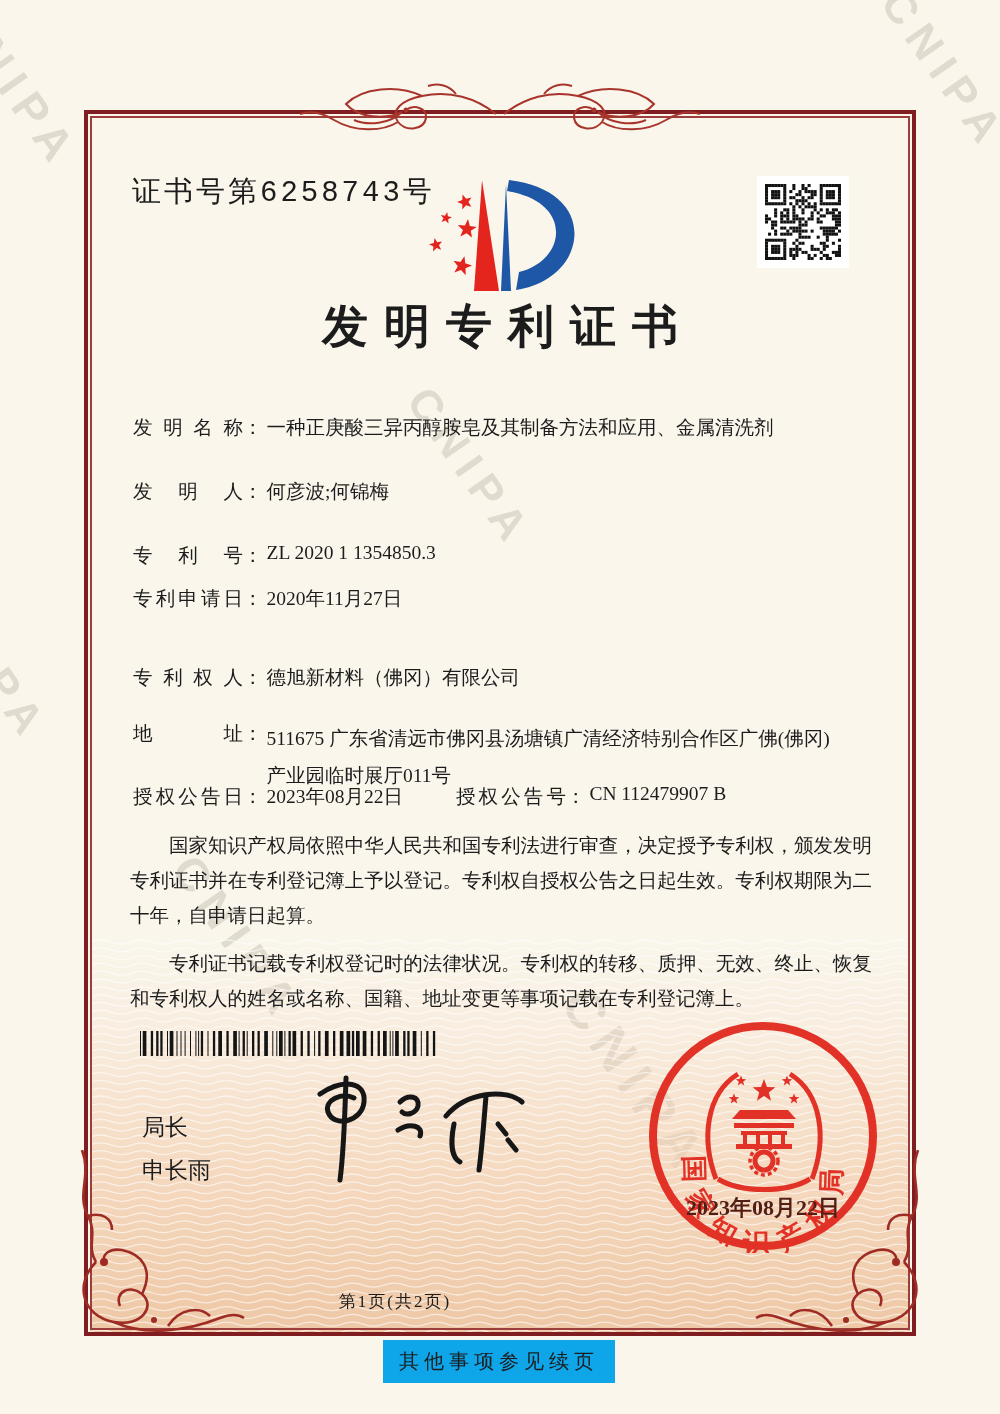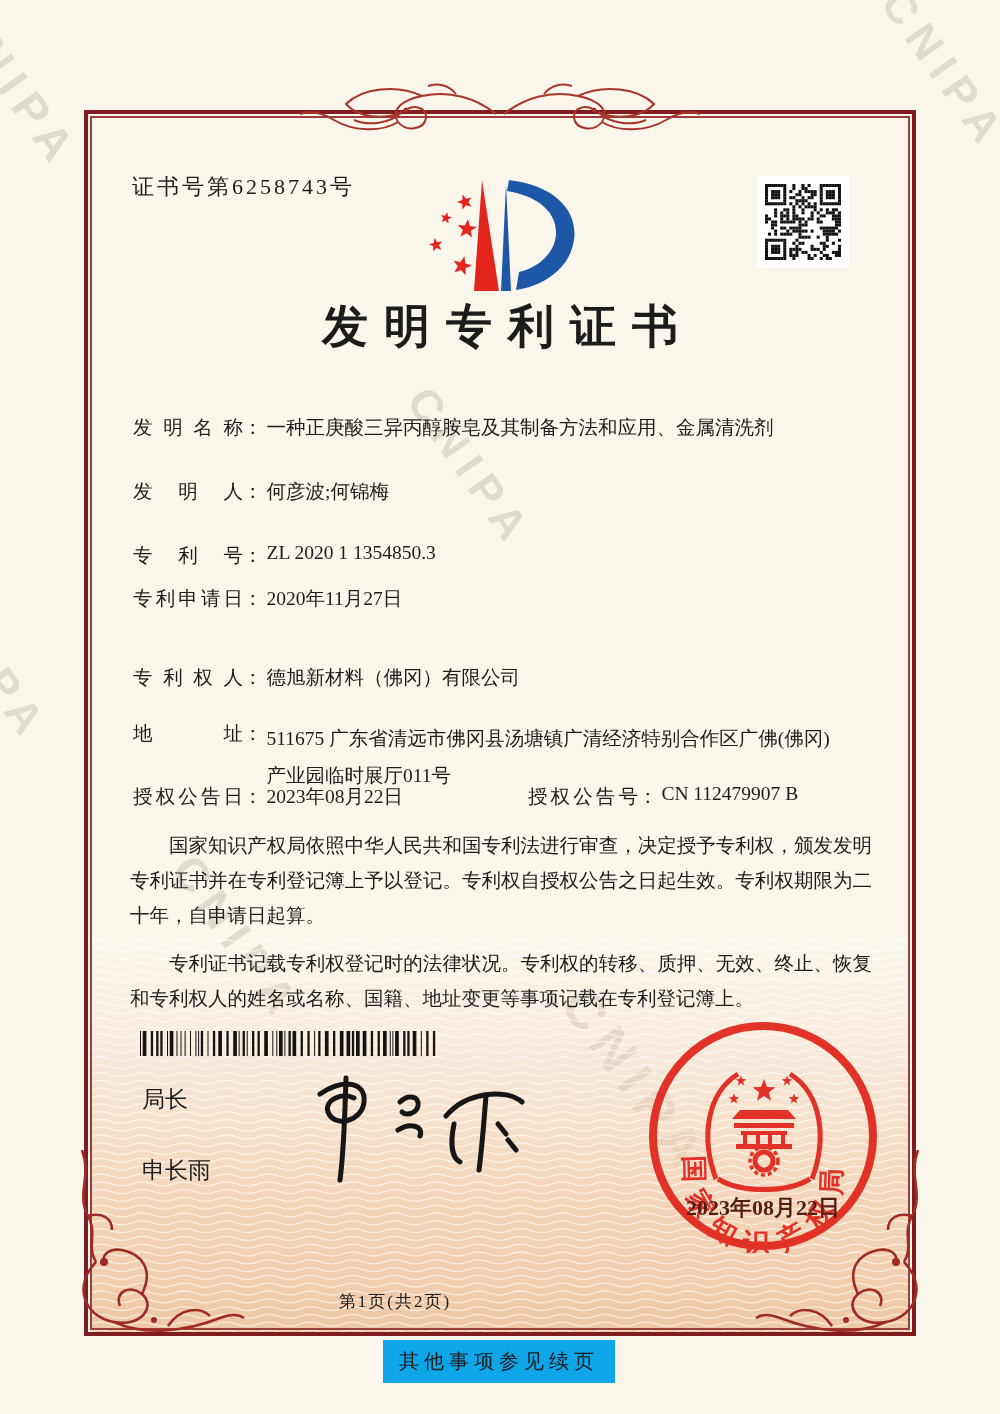--- a/index.html
+++ b/index.html
@@ -23,21 +23,21 @@
     border:4px solid #7f1d20;}
   .frame-inner{position:absolute;inset:2px;border:2px solid #9c3e3c;}
   
   .waves{position:absolute;left:90px;top:938px;width:820px;height:394px;
     background:linear-gradient(180deg,
       rgba(244,214,190,0) 0%,
       rgba(244,212,186,0.28) 25%,
       rgba(243,206,174,0.72) 60%,
       #eec8a6 100%);
     overflow:hidden;}
-  .cert-no{left:132px;top:172px;font-size:22px;letter-spacing:3px;}
+  .cert-no{left:132px;top:172px;font-size:29px;letter-spacing:3px;font-family:Liberation Mono, monospace;}
   .title{left:0;top:296px;width:1000px;text-align:center;
     font-size:46px;font-weight:bold;letter-spacing:16px;text-indent:16px;}
   .qrbox{left:757px;top:176px;width:92px;height:92px;background:#fff;}
   
   .frow{position:absolute;left:133px;font-size:19.5px;white-space:nowrap;}
   .flabel{display:inline-block;width:110px;text-align:justify;text-align-last:justify;vertical-align:top;}
   .fcolon{vertical-align:top;}
   .fval{margin-left:4px;vertical-align:top;}
   .fval-wrap{display:inline-block;white-space:normal;width:570px;line-height:37px;}
   .paras{left:130px;top:828px;width:742px;font-size:19.5px;line-height:35px;
@@ -480,21 +480,21 @@
   <span class="flabel">专利申请日</span><span class="fcolon">：</span><span class="fval">2020年11月27日</span>
 </div>
 <div class="frow" style="top:664px;">
   <span class="flabel">专利权人</span><span class="fcolon">：</span><span class="fval">德旭新材料（佛冈）有限公司</span>
 </div>
 <div class="frow" style="top:720px;">
   <span class="flabel">地址</span><span class="fcolon">：</span><span class="fval fval-wrap">511675 广东省清远市佛冈县汤塘镇广清经济特别合作区广佛(佛冈)产业园临时展厅011号</span>
 </div>
 <div class="frow" style="top:783px;">
   <span class="flabel">授权公告日</span><span class="fcolon">：</span><span class="fval">2023年08月22日</span>
-  <span class="flabel" style="margin-left:120px;">授权公告号</span><span class="fcolon">：</span><span class="fval">CN 112479907 B</span>
+  <span class="flabel" style="margin-left:48px;">授权公告号</span><span class="fcolon">：</span><span class="fval">CN 112479907 B</span>
 </div>
 
 <div class="abs paras">
   <p>国家知识产权局依照中华人民共和国专利法进行审查，决定授予专利权，颁发发明专利证书并在专利登记簿上予以登记。专利权自授权公告之日起生效。专利权期限为二十年，自申请日起算。</p>
   <p>专利证书记载专利权登记时的法律状况。专利权的转移、质押、无效、终止、恢复和专利权人的姓名或名称、国籍、地址变更等事项记载在专利登记簿上。</p>
 </div>
 
 <svg id="barcode-svg" class="abs" style="left:140px;top:1031px;" width="302" height="25">
     <rect x="0.0" y="0" width="1.0" height="25" fill="#141414"></rect>
     <rect x="2.7" y="0" width="3.7" height="25" fill="#141414"></rect>
@@ -545,21 +545,21 @@
     <rect x="252.4" y="0" width="1.0" height="25" fill="#141414"></rect>
     <rect x="255.1" y="0" width="3.7" height="25" fill="#141414"></rect>
     <rect x="263.2" y="0" width="2.3" height="25" fill="#141414"></rect>
     <rect x="267.3" y="0" width="2.3" height="25" fill="#141414"></rect>
     <rect x="272.7" y="0" width="3.7" height="25" fill="#141414"></rect>
     <rect x="280.8" y="0" width="1.0" height="25" fill="#141414"></rect>
     <rect x="286.2" y="0" width="2.3" height="25" fill="#141414"></rect>
     <rect x="292.9" y="0" width="2.3" height="25" fill="#141414"></rect>
   </svg>
 
-<div class="abs officer" style="top:1084px;">局长</div>
+<div class="abs officer" style="top:1112px;">局长</div>
 <div class="abs officer" style="top:1155px;">申长雨</div>
 
 <svg class="abs" style="left:282px;top:1072px;" width="250" height="115" viewBox="0 0 250 115">
   <g stroke="#161616" fill="none" stroke-width="5" stroke-linecap="round" stroke-linejoin="round">
     <path d="M38,22 C62,6 84,10 82,30 C80,50 52,56 46,40 C42,28 60,20 72,26"></path>
     <path d="M64,6 C63,40 62,78 58,108"></path>
     <path d="M118,30 C126,22 138,24 136,34 C134,42 124,44 120,40"></path>
     <path d="M116,58 C128,50 142,54 138,64"></path>
     <path d="M164,44 C184,20 224,16 240,30"></path>
     <path d="M204,24 C202,48 200,76 197,98"></path>

